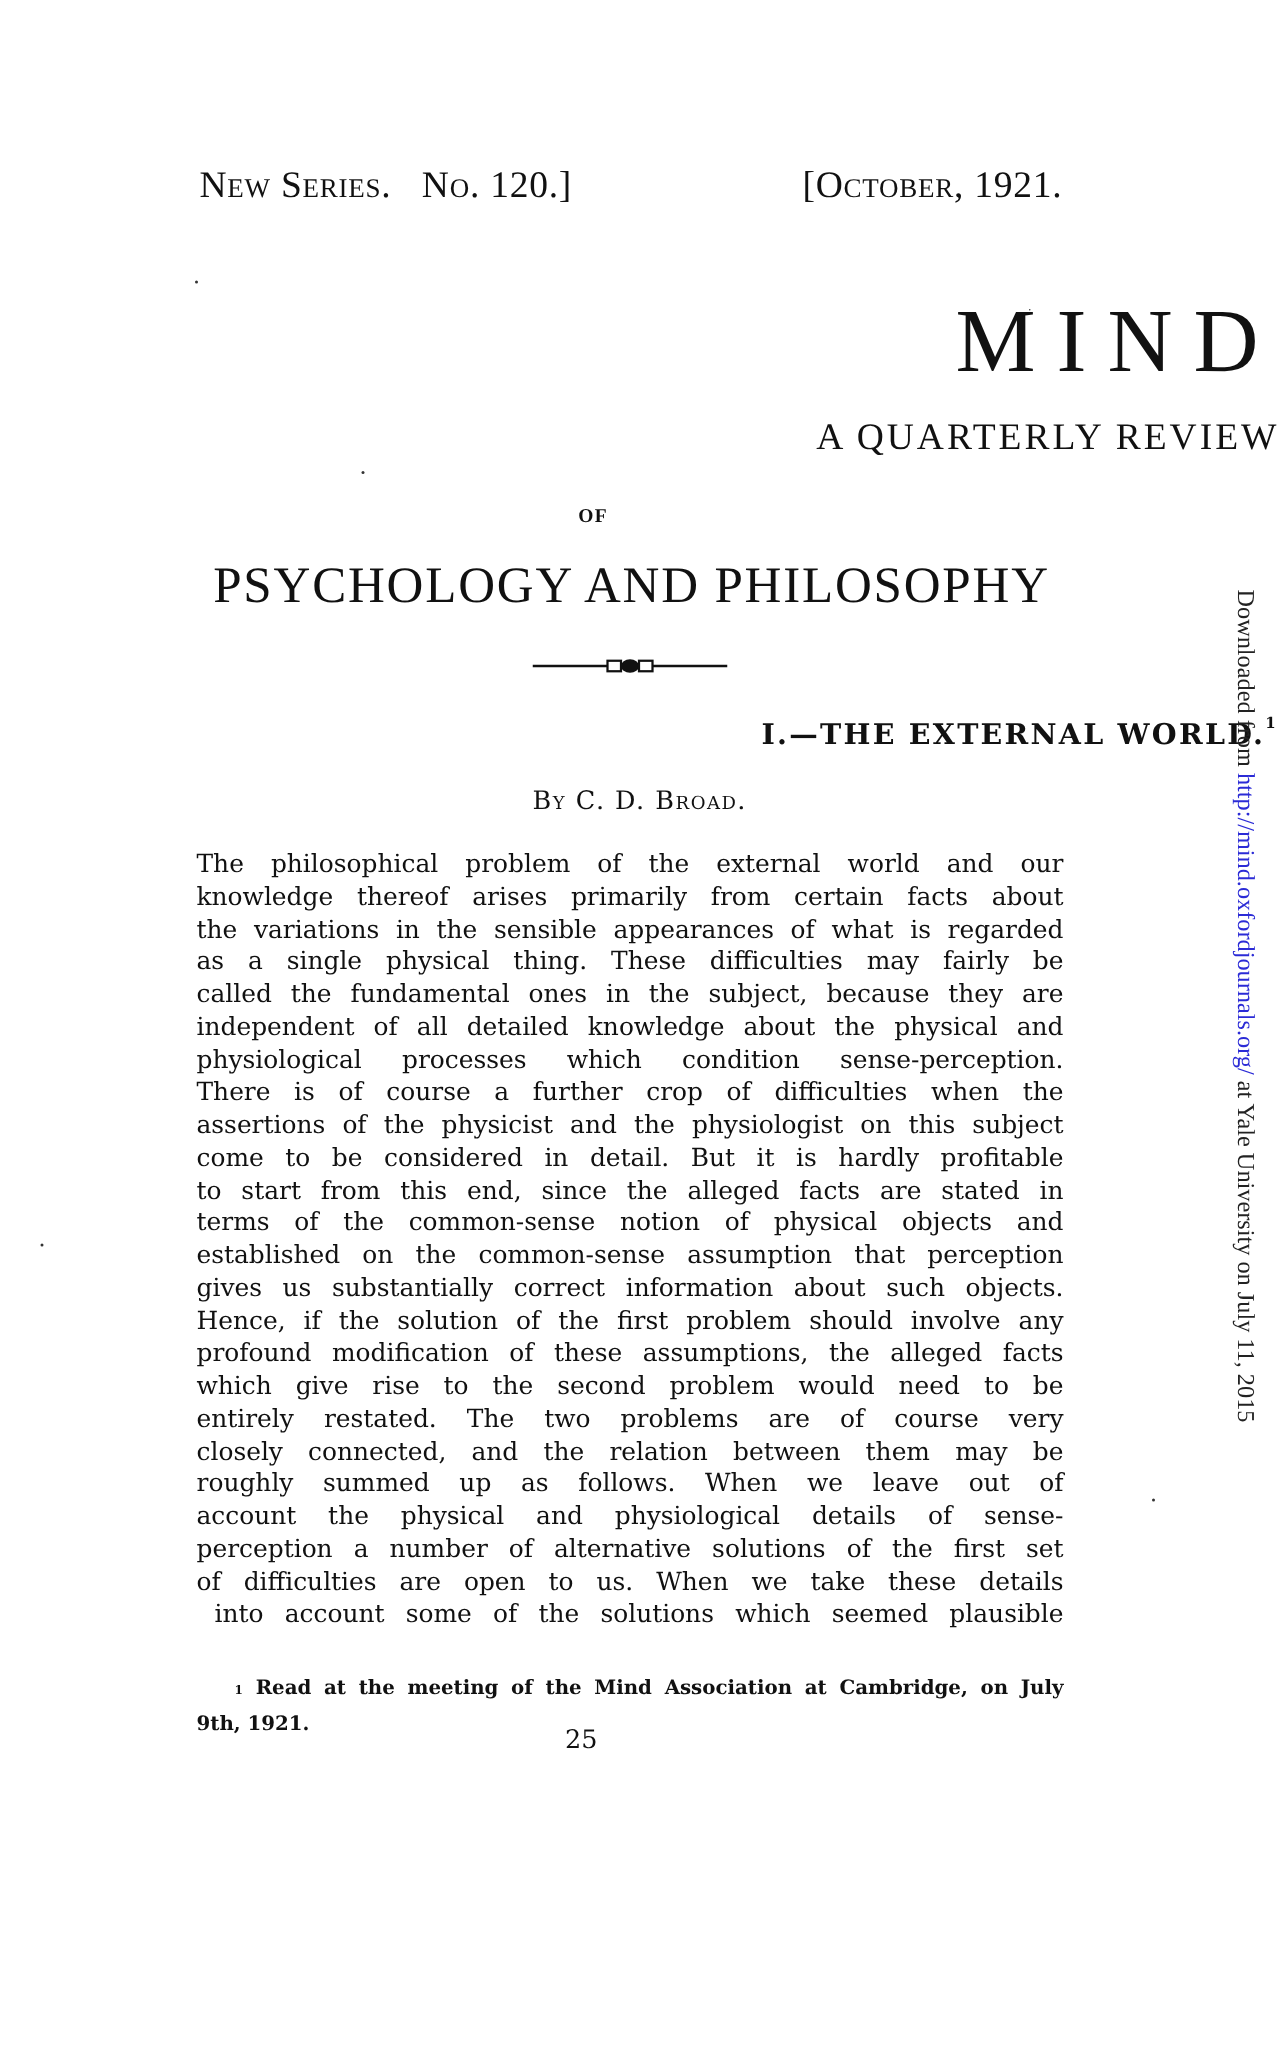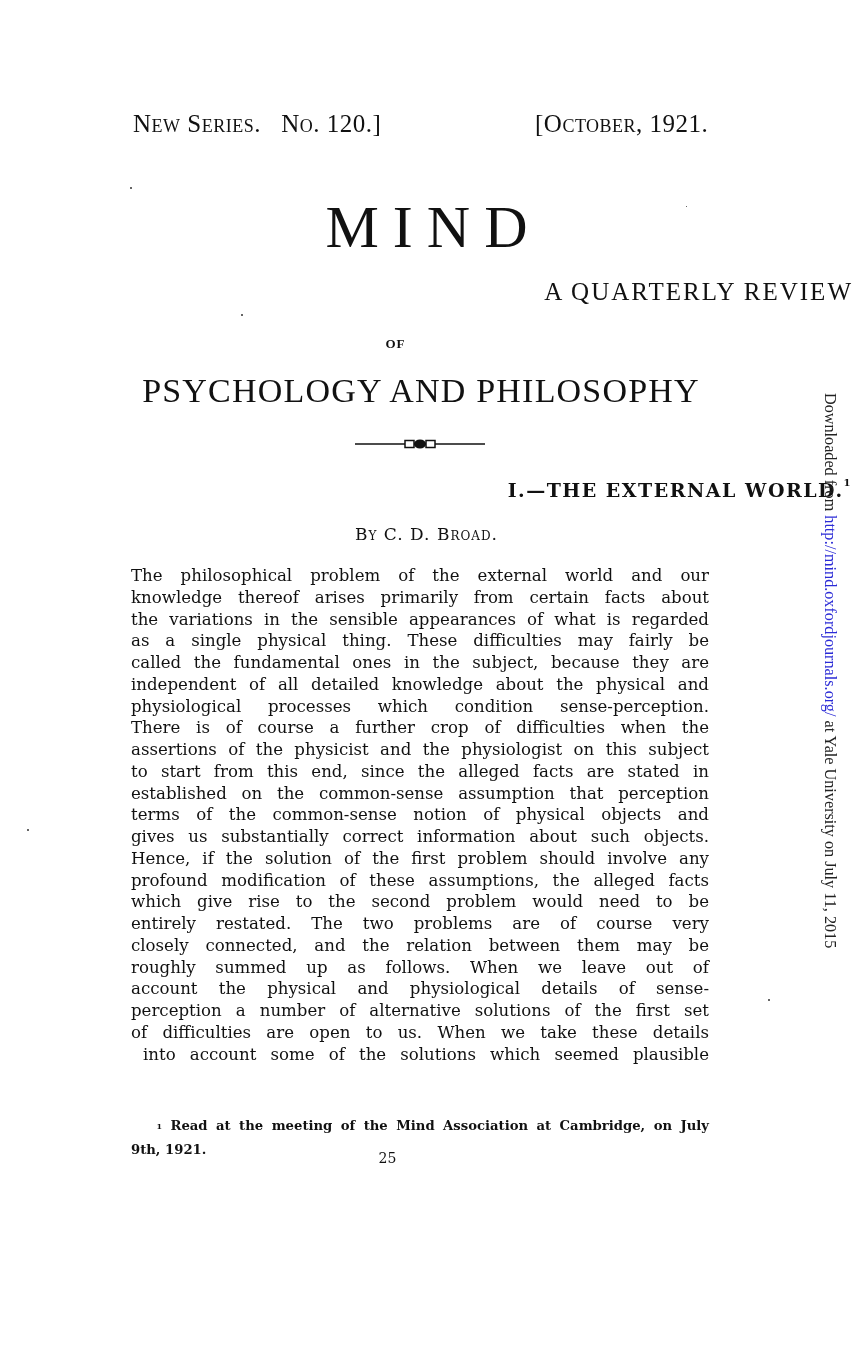--- a/index.html
+++ b/index.html
@@ -1,36 +1,36 @@
 <!DOCTYPE html>
 <html><head>
 <meta charset="utf-8">
 <style>
   html, body { margin:0; padding:0; }
   body { width:853px; height:1363px; background:#ffffff; position:relative; overflow:hidden; color:#111; font-family:"DejaVu Serif", serif; }
   .abs { position:absolute; }
   .header-left { left:133px; top:110px; font-family:"Liberation Serif", serif; font-size:25px; letter-spacing:0.5px; white-space:nowrap; }
   .header-right { left:535px; top:110px; font-family:"Liberation Serif", serif; font-size:25px; letter-spacing:0.5px; white-space:nowrap; }
   .sc { font-variant: small-caps; }
-  .mind { left:0; width:853px; top:193px; text-align:center; font-family:"Liberation Serif", serif; font-size:60px; letter-spacing:14px; padding-left:14px; box-sizing:border-box; }
+  .mind { left:0; width:853px; top:193px; text-align:right; font-family:"Liberation Serif", serif; font-size:60px; letter-spacing:14px; padding-left:14px; box-sizing:border-box; }
   .qr { left:0; width:853px; top:278px; text-align:right; font-family:"Liberation Serif", serif; font-size:25px; letter-spacing:2px; padding-left:0; }
   .of { left:0; width:791px; top:336px; text-align:center; font-family:"Liberation Serif", serif; font-size:13px; font-weight:bold; letter-spacing:1px; }
   .pp { left:133px; width:576px; top:372px; text-align:center; font-family:"Liberation Serif", serif; font-size:34px; letter-spacing:1.2px; white-space:nowrap; }
   .ornament { left:355px; top:438px; width:130px; height:12px; }
   .art-title { left:0; width:852px; top:479px; text-align:right; font-family:"DejaVu Serif", serif; font-size:19px; font-weight:bold; letter-spacing:1.5px; }
   .art-title sup { font-size:10px; vertical-align:top; position:relative; top:-2px; }
   .byline { left:0; width:853px; top:524px; text-align:center; font-family:"DejaVu Serif", serif; font-size:17px; letter-spacing:1px; }
   .body-text { left:131px; width:578px; top:565px; font-family:"DejaVu Serif", serif; font-size:16.6px; line-height:21.75px; }
   .line { display:block; text-align:justify; text-align-last:justify; white-space:nowrap; height:21.75px; overflow:visible; }
   .line.last { text-align-last:justify;margin-left:12px; }
   .footnote { left:131px; width:578px; top:1114px; font-family:"DejaVu Serif", serif; font-size:13.2px; font-weight:bold; line-height:24px; }
   .footnote .fline { display:block; white-space:nowrap; text-align-last:justify; text-align:justify; }
   .footnote .fline.short { text-align-last:left; }
   .footnote sup { font-size:8px; vertical-align:top; }
-  .pageno { left:0; width:775px; top:1150px; text-align:center; font-family:"DejaVu Serif", serif; font-size:14px; }
+  .pageno { left:0; width:775px; top:1150px; text-align:center; font-family:"DejaVu Serif", serif; font-size:17px; }
   .side { left:839px; top:393px; transform-origin:0 0; transform:rotate(90deg); white-space:nowrap; font-family:"Liberation Serif", serif; font-size:16.2px; color:#222; }
   .side .link { color:#2b2bd6; }
   .speck { width:2px; height:2px; background:#333; border-radius:1px; }
 </style>
 </head>
 <body>
 
 <div class="abs header-left">
   <span class="sc">New Series.</span>&nbsp;&nbsp;
   <span class="sc">No. 120.]</span>
@@ -55,23 +55,24 @@
 <div class="abs body-text">
   <span class="line">The philosophical problem of the external world and our</span>
   <span class="line">knowledge thereof arises primarily from certain facts about</span>
   <span class="line">the variations in the sensible appearances of what is regarded</span>
   <span class="line">as a single physical thing.  These difficulties may fairly be</span>
   <span class="line">called the fundamental ones in the subject, because they are</span>
   <span class="line">independent of all detailed knowledge about the physical and</span>
   <span class="line">physiological processes which condition sense-perception.</span>
   <span class="line">There is of course a further crop of difficulties when the</span>
   <span class="line">assertions of the physicist and the physiologist on this subject</span>
+  <span class="line">come to be considered in detail.  But it is hardly profitable</span>
   <span class="line">to start from this end, since the alleged facts are stated in</span>
+  <span class="line">terms of the common-sense notion of physical objects and</span>
   <span class="line">established on the common-sense assumption that perception</span>
-  <span class="line">terms of the common-sense notion of physical objects and</span>
   <span class="line">gives us substantially correct information about such objects.</span>
   <span class="line">Hence, if the solution of the first problem should involve any</span>
   <span class="line">profound modification of these assumptions, the alleged facts</span>
   <span class="line">which give rise to the second problem would need to be</span>
   <span class="line">entirely restated.  The two problems are of course very</span>
   <span class="line">closely connected, and the relation between them may be</span>
   <span class="line">roughly summed up as follows.  When we leave out of</span>
   <span class="line">account the physical and physiological details of sense-</span>
   <span class="line">perception a number of alternative solutions of the first set</span>
   <span class="line">of difficulties are open to us.  When we take these details</span>

